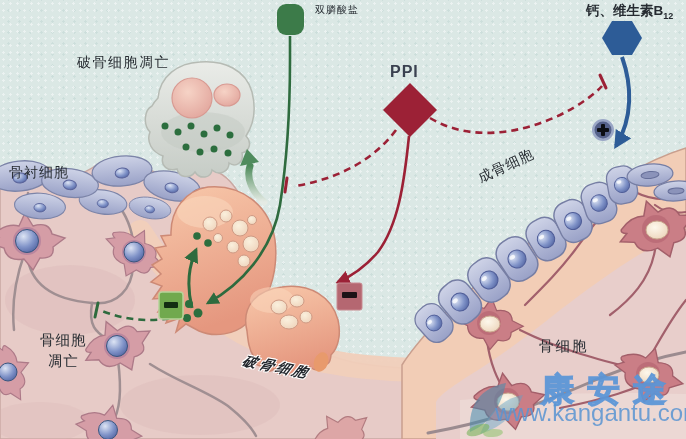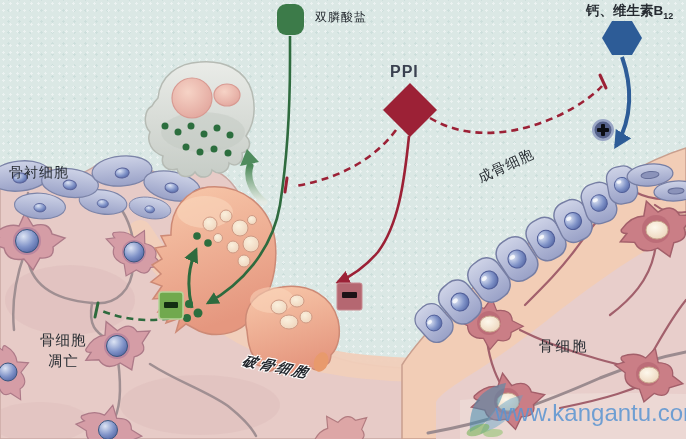--- a/index.html
+++ b/index.html
@@ -6,21 +6,21 @@
   #stage{position:relative;width:686px;height:439px;overflow:hidden;
     background-color:#dbe8e5;
     background-image:
       radial-gradient(rgba(255,255,255,.45) 1px, transparent 1.4px),
       radial-gradient(rgba(168,200,196,.28) 1px, transparent 1.4px);
     background-size:7px 7px, 11px 11px;
     background-position:0 0, 3px 5px;
     font-family:"Liberation Sans","DejaVu Sans",sans-serif;}
   #art{position:absolute;left:0;top:0;}
   .lbl{position:absolute;color:#262b31;white-space:nowrap;z-index:5;}
-  .lbl-bisph{left:315px;top:9px;font-size:12px;letter-spacing:1px;}
+  .lbl-bisph{left:315px;top:3px;font-size:10px;letter-spacing:1px;}
   .lbl-calcium{left:586px;top:2px;font-size:13.5px;font-weight:bold;text-align:right;}
   .lbl-calcium sub{font-size:9px;}
   .lbl-ppi{left:390px;top:63px;font-size:16px;font-weight:600;color:#3a4150;letter-spacing:1px;}
   .lbl-ocapop{left:77px;top:54px;font-size:14px;letter-spacing:1.5px;}
   .lbl-lining{left:9px;top:116px;font-size:14px;letter-spacing:1px;margin-top:48px;}
   .lbl-osteoblast{left:479px;top:170px;font-size:14px;letter-spacing:1px;
     transform:rotate(-25deg);transform-origin:left center;}
   .lbl-ostapop{left:40px;top:330px;font-size:14.5px;letter-spacing:1px;
     text-align:center;line-height:21px;}
   .lbl-osteoclast{left:243px;top:352px;font-size:14px;font-weight:bold;font-style:italic;
@@ -306,30 +306,32 @@
     <ellipse cx="493" cy="433" rx="10" ry="4" fill="rgba(140,195,105,0.55)" transform="rotate(-5 493 433)"></ellipse>
   </g>
 </svg>
 
 <div class="lbl lbl-bisph">双膦酸盐</div>
 
 <div class="lbl lbl-calcium"><span>钙、维生素B</span><sub>12</sub></div>
 
 <div class="lbl lbl-ppi">PPI</div>
 
+<div class="lbl lbl-ocapop">破骨细胞凋亡</div>
 
 <div class="lbl lbl-lining">骨衬细胞</div>
 
 <div class="lbl lbl-osteoblast">成骨细胞</div>
 
 <div class="lbl lbl-ostapop">
   <div>骨细胞</div>
   <div>凋亡</div>
 </div>
 
 <div class="lbl lbl-osteoclast">破骨细胞</div>
 
 <div class="lbl lbl-osteocyte-r">骨细胞</div>
 
+<div class="lbl wm-brand">康安途</div>
 
 <div class="lbl wm-url">www.kangantu.com</div>
 
 </div>
 
 </body></html>

